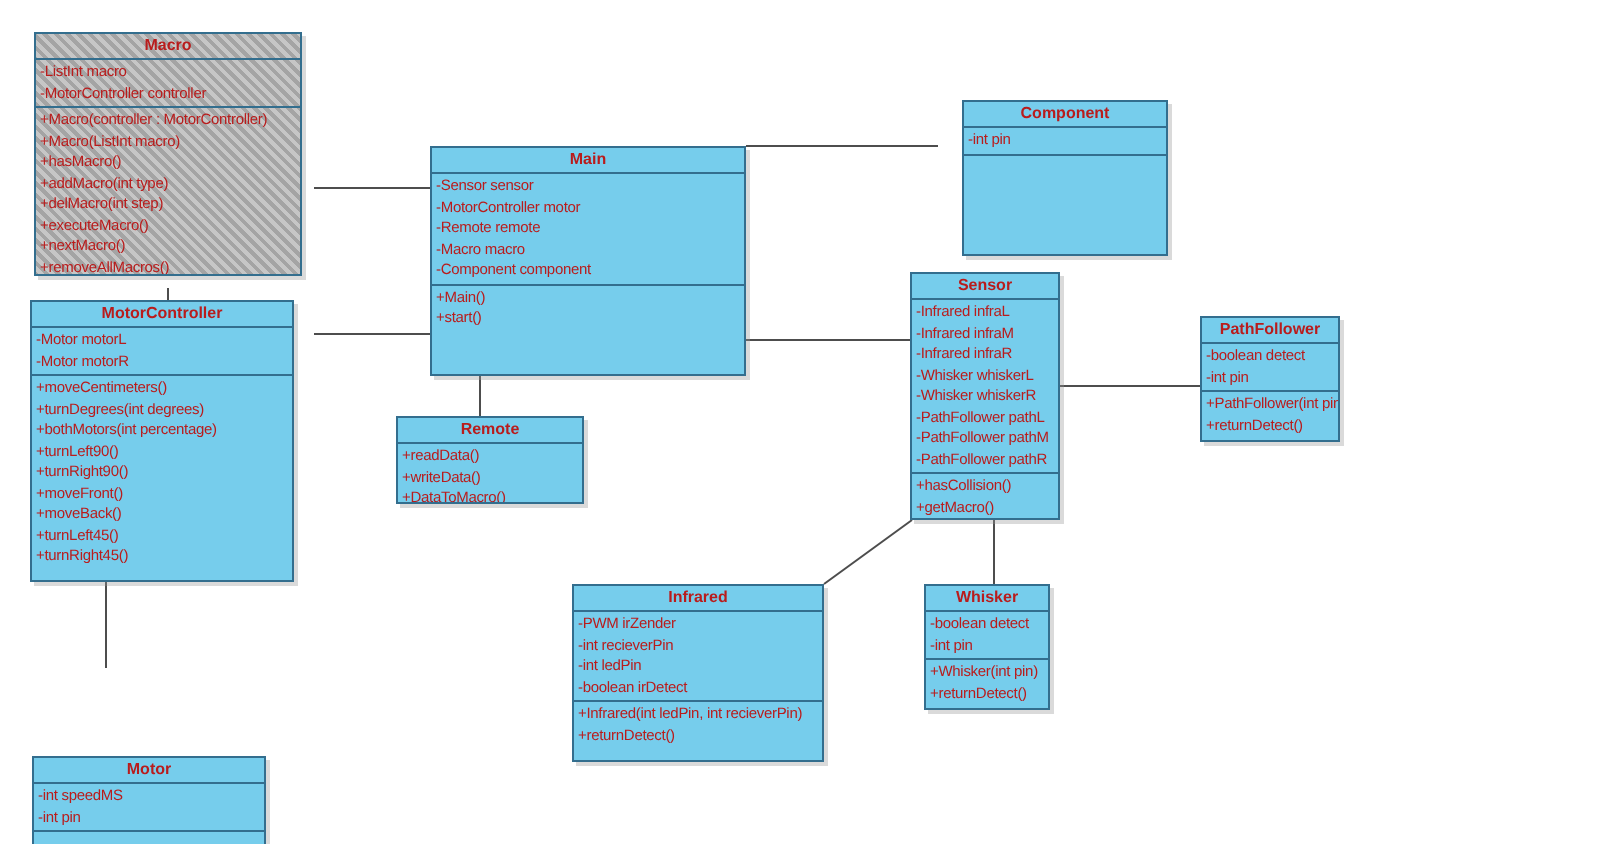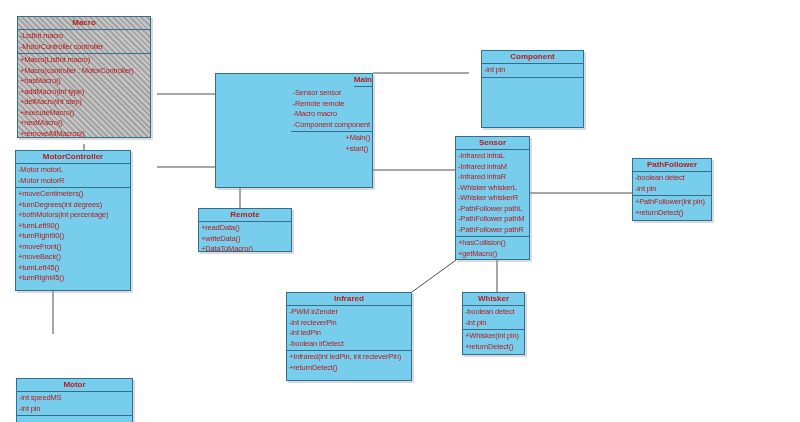--- a/index.html
+++ b/index.html
@@ -49,31 +49,31 @@
       <line x1="456" y1="260" x2="412" y2="292" stroke="#4d4d4d"></line>
     </svg>
   <div id="nodes">
       <div class="uml-class selected" style="left: 17px; top: 16px; width: 134px; height: 122px;">
         <div class="uml-title">Macro</div>
         <div class="uml-attrs">
           <div class="uml-row">-ListInt macro</div>
           <div class="uml-row">-MotorController controller</div>
         </div>
         <div class="uml-methods">
+          <div class="uml-row">+Macro(controller : MotorController)</div>
           <div class="uml-row">+Macro(ListInt macro)</div>
-          <div class="uml-row">+Macro(controller : MotorController)</div>
           <div class="uml-row">+hasMacro()</div>
           <div class="uml-row">+addMacro(int type)</div>
           <div class="uml-row">+delMacro(int step)</div>
           <div class="uml-row">+executeMacro()</div>
           <div class="uml-row">+nextMacro()</div>
           <div class="uml-row">+removeAllMacros()</div>
         </div>
       </div>
-      <div class="uml-class" style="left: 15px; top: 150px; width: 116px; height: 141px;">
+      <div class="uml-class" style="left: 15px; top: 150px; width: 132px; height: 141px;">
         <div class="uml-title">MotorController</div>
         <div class="uml-attrs">
           <div class="uml-row">-Motor motorL</div>
           <div class="uml-row">-Motor motorR</div>
         </div>
         <div class="uml-methods">
           <div class="uml-row">+moveCentimeters()</div>
           <div class="uml-row">+turnDegrees(int degrees)</div>
           <div class="uml-row">+bothMotors(int percentage)</div>
           <div class="uml-row">+turnLeft90()</div>
@@ -84,24 +84,25 @@
           <div class="uml-row">+turnRight45()</div>
         </div>
       </div>
       <div class="uml-class" style="left: 16px; top: 334px; width: 117px; height: 66px; margin-top: 44px;">
         <div class="uml-title">Motor</div>
         <div class="uml-attrs">
           <div class="uml-row">-int speedMS</div>
           <div class="uml-row">-int pin</div>
         </div>
       </div>
-      <div class="uml-class" style="left: 215px; top: 73px; width: 158px; height: 115px; align-items: flex-end;">
+      <div class="uml-class" style="left: 215px; top: 73px; width: 158px; height: 115px;">
         <div class="uml-title">Main</div>
         <div class="uml-attrs">
           <div class="uml-row">-Sensor sensor</div>
+          <div class="uml-row">-MotorController motor</div>
           <div class="uml-row">-Remote remote</div>
           <div class="uml-row">-Macro macro</div>
           <div class="uml-row">-Component component</div>
         </div>
         <div class="uml-methods">
           <div class="uml-row static">+Main()</div>
           <div class="uml-row">+start()</div>
         </div>
       </div>
       <div class="uml-class" style="left: 198px; top: 208px; width: 94px; height: 44px;">
@@ -128,21 +129,21 @@
           <div class="uml-row">-Whisker whiskerR</div>
           <div class="uml-row">-PathFollower pathL</div>
           <div class="uml-row">-PathFollower pathM</div>
           <div class="uml-row">-PathFollower pathR</div>
         </div>
         <div class="uml-methods">
           <div class="uml-row">+hasCollision()</div>
           <div class="uml-row">+getMacro()</div>
         </div>
       </div>
-      <div class="uml-class" style="left: 632px; top: 158px; width: 80px; height: 63px;">
+      <div class="uml-class" style="left: 600px; top: 158px; width: 70px; height: 63px;">
         <div class="uml-title">PathFollower</div>
         <div class="uml-attrs">
           <div class="uml-row">-boolean detect</div>
           <div class="uml-row">-int pin</div>
         </div>
         <div class="uml-methods">
           <div class="uml-row">+PathFollower(int pin)</div>
           <div class="uml-row">+returnDetect()</div>
         </div>
       </div>

